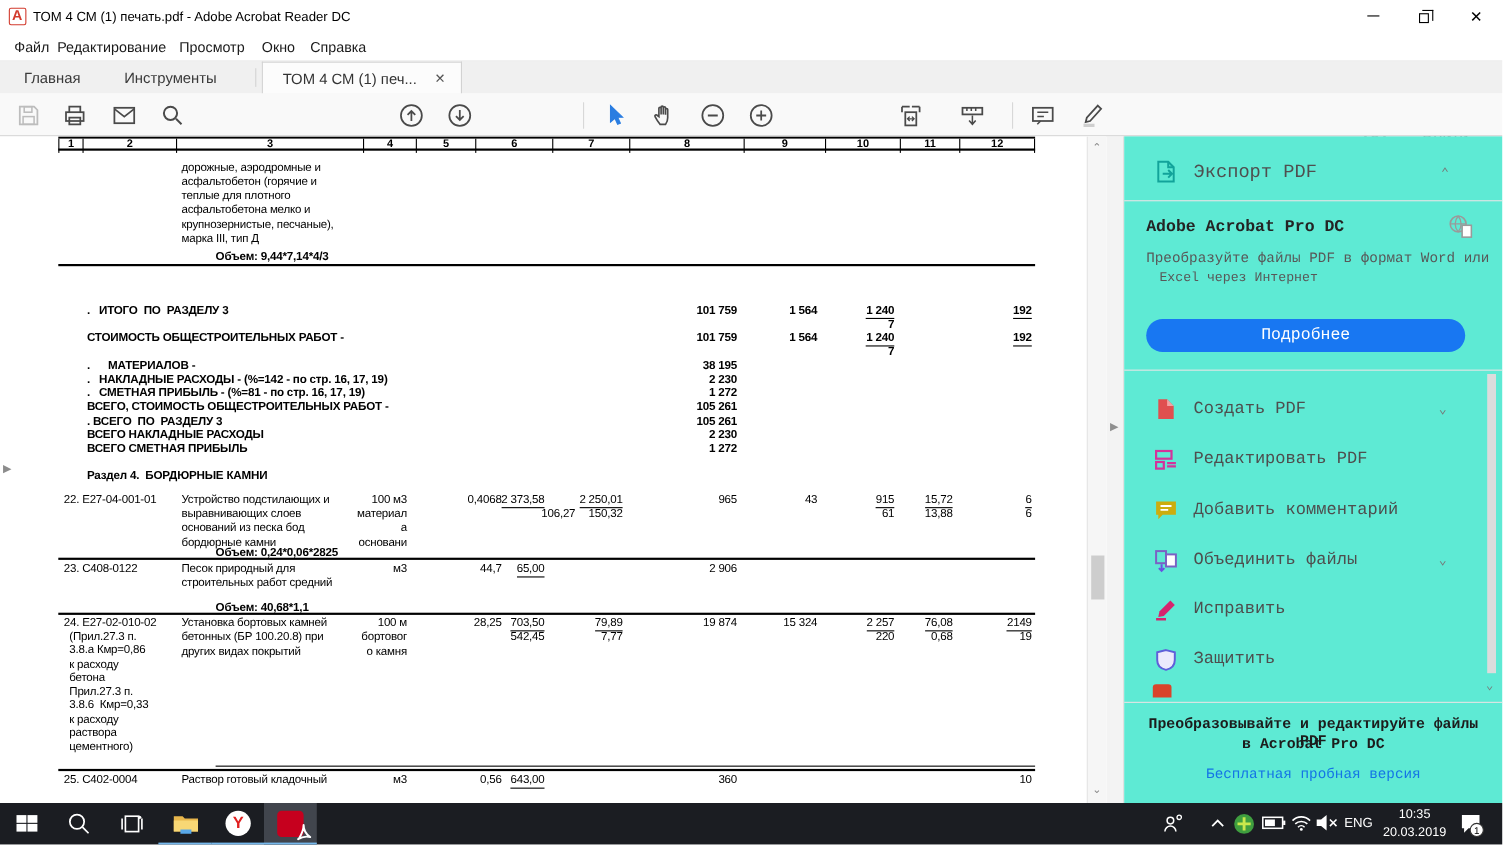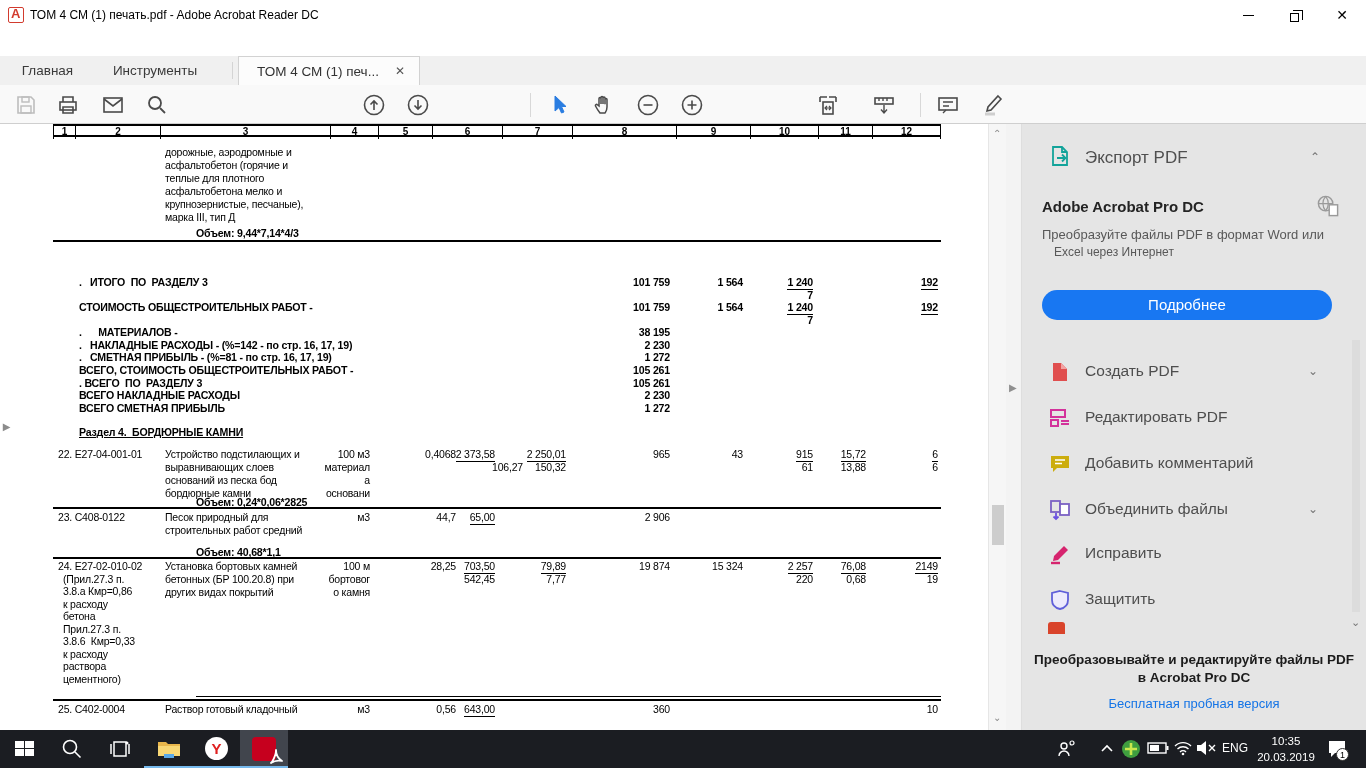--- a/index.html
+++ b/index.html
@@ -54,21 +54,21 @@
   #hdr .hc:last-child { border-right:1px solid #000; }
 
   #vscroll { position:absolute; left:988px; top:0; width:18px; height:606px; background:#f6f6f6; border-left:1px solid #e6e6e6; }
   #vthumb { position:absolute; left:3px; top:381px; width:12px; height:40px; background:#cdcdcd; }
   .scrarrow { position:absolute; left:4px; color:#8a8a8a; font-size:10px; }
   #gutter { position:absolute; left:1006px; top:124px; width:16px; height:606px; background:#f3f3f3; border-right:1px solid #dedede; }
   #gutter .h { position:absolute; left:3px; top:258px; color:#8f8f8f; font-size:10px; }
   #navhandle { position:absolute; left:0px; top:415px; width:13px; height:24px; color:#8c8c8c; font-size:10px; line-height:24px; text-align:center; }
 
   
-  #panel { position:absolute; left:1022px; top:124px; width:344px; height:606px; background:#e5e5e5; }
+  #panel { position:absolute; left:1022px; top:124px; width:344px; height:606px; background:#5eead4;font-family:Liberation Mono, monospace; }
   .pdiv { position:absolute; left:0; width:344px; height:1px; background:#e5e5e5; }
   .pitem-label { position:absolute; left:63px; font-size:15.5px; color:#4e4e4e; }
   .chev { position:absolute; left:286px; color:#767676; font-size:12px; }
   #learnmore { position:absolute; left:20px; top:166px; width:290px; height:30px; background:#1877F2; border-radius:15px; color:#fff; font-size:15px; text-align:center; line-height:30px; }
   #ptrial { position:absolute; left:0; top:572px; width:344px; text-align:center; font-size:13px; color:#1474E6; }
   .pfoot { position:absolute; left:10px; width:324px; text-align:center; font-size:13.5px; font-weight:bold; color:#1c1c1c; }
   #pscroll { position:absolute; left:330px; top:216px; width:8px; height:272px; background:#dcdcdc; }
   #pscroll-ar { position:absolute; left:329px; top:492px; color:#777; font-size:11px; }
   #tooltip { position:absolute; left:1072px; top:394px; width:293px; height:19px; background:#ffffe1; border:1px solid #6a6a6a; font-size:11.5px; line-height:17px; padding-left:5px; color:#000; white-space:nowrap; overflow:hidden; z-index:50; }
 
@@ -96,20 +96,27 @@
   <div id="titlebar">
     <div class="appicon">
         <span>A</span>
       </div>
     <div class="title">ТОМ 4 СМ (1) печать.pdf - Adobe Acrobat Reader DC</div>
     <div class="winbtn" id="btn-min"><i></i></div>
     <div class="winbtn" id="btn-max"><i></i></div>
     <div class="winbtn" id="btn-close"><span>✕</span></div>
   </div>
 
+  <div id="menubar">
+    <span class="menuitem" style="left:13px">Файл</span>
+    <span class="menuitem" style="left:52px">Редактирование</span>
+    <span class="menuitem" style="left:163px">Просмотр</span>
+    <span class="menuitem" style="left:238px">Окно</span>
+    <span class="menuitem" style="left:282px">Справка</span>
+  </div>
 
   <div id="tabbar">
     <div class="tab" style="left:0;width:95px">Главная</div>
     <div class="tab" style="left:95px;width:120px">Инструменты</div>
     <div class="tabsep" style="left:232px"></div>
     <div class="tab" id="tab-doc" style="left:238px;width:182px">
       <span>ТОМ 4 СМ (1) печ...</span>
       <span class="x">✕</span>
     </div>
     <div id="help-circle">?</div>
@@ -252,21 +259,21 @@
     <span class="t b" style="right:336px;top:227px">1 272</span>
     <span class="t b" style="left:79px;top:240px">ВСЕГО, СТОИМОСТЬ ОБЩЕСТРОИТЕЛЬНЫХ РАБОТ -</span>
     <span class="t b" style="right:336px;top:240px">105 261</span>
     <span class="t b" style="left:79px;top:253px">. ВСЕГО  ПО  РАЗДЕЛУ 3</span>
     <span class="t b" style="right:336px;top:253px">105 261</span>
     <span class="t b" style="left:79px;top:265px">ВСЕГО НАКЛАДНЫЕ РАСХОДЫ</span>
     <span class="t b" style="right:336px;top:265px">2 230</span>
     <span class="t b" style="left:79px;top:278px">ВСЕГО СМЕТНАЯ ПРИБЫЛЬ</span>
     <span class="t b" style="right:336px;top:278px">1 272</span>
 
-    <span class="t b" style="left:79px;top:302px;text-decoration:underline">Раздел 4.  БОРДЮРНЫЕ КАМНИ</span>
+    <span class="t b" style="left:79px;top:302px;">Раздел 4.  БОРДЮРНЫЕ КАМНИ</span>
 
     <span class="t" style="left:58px;top:324px">22. Е27-04-001-01</span>
     <span class="t" style="left:165px;top:324px">Устройство подстилающих и</span>
     <span class="t" style="left:165px;top:337px">выравнивающих слоев</span>
     <span class="t" style="left:165px;top:350px">оснований из песка бод</span>
     <span class="t" style="left:165px;top:363px">бордюрные камни</span>
     <span class="t" style="right:636px;top:324px">100 м3</span>
     <span class="t" style="right:636px;top:337px">материал</span>
     <span class="t" style="right:636px;top:350px">а</span>
     <span class="t" style="right:636px;top:363px">основани</span>

